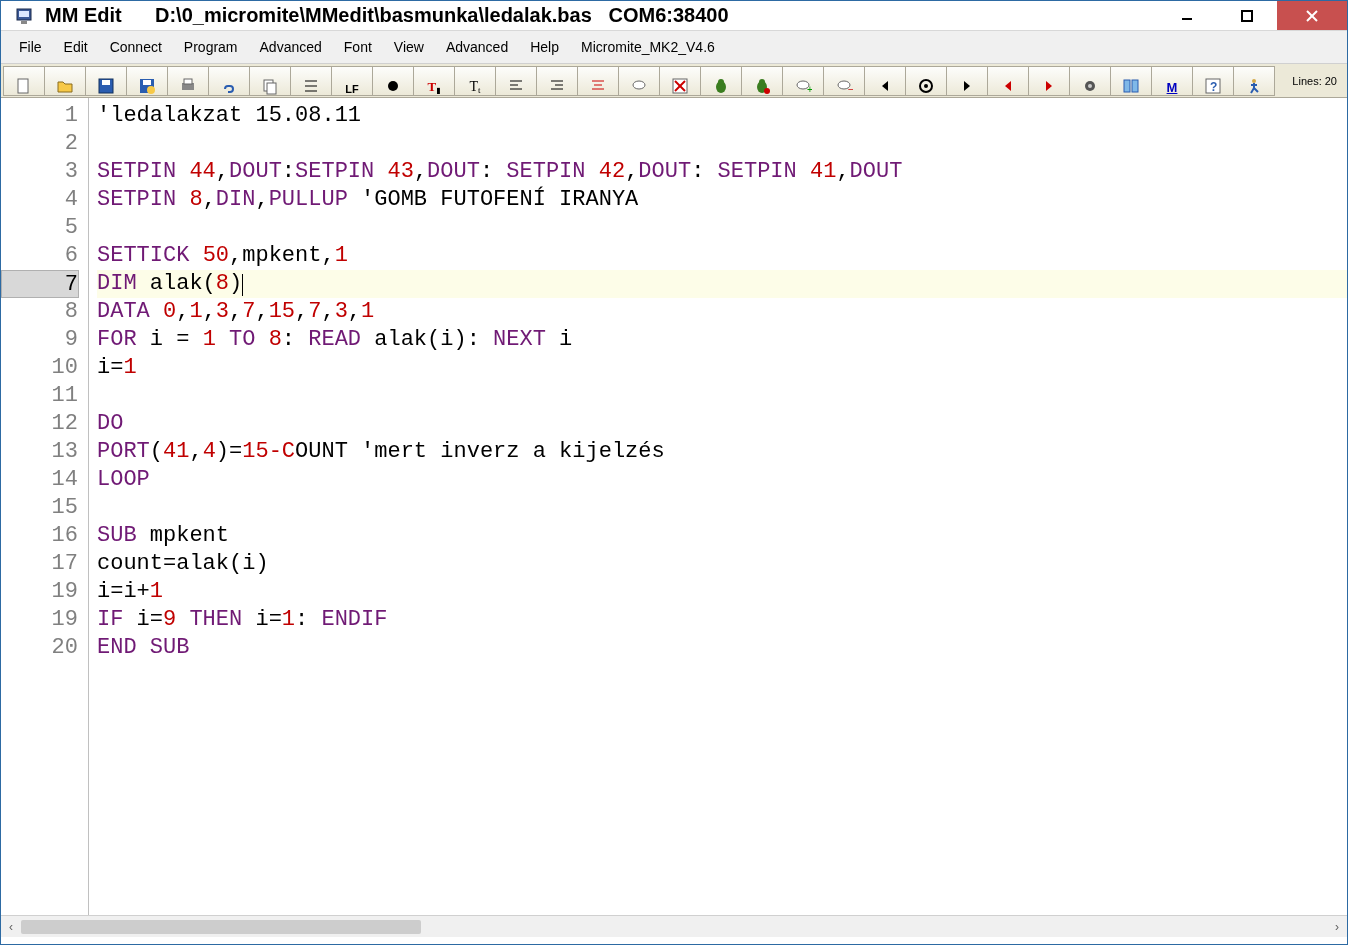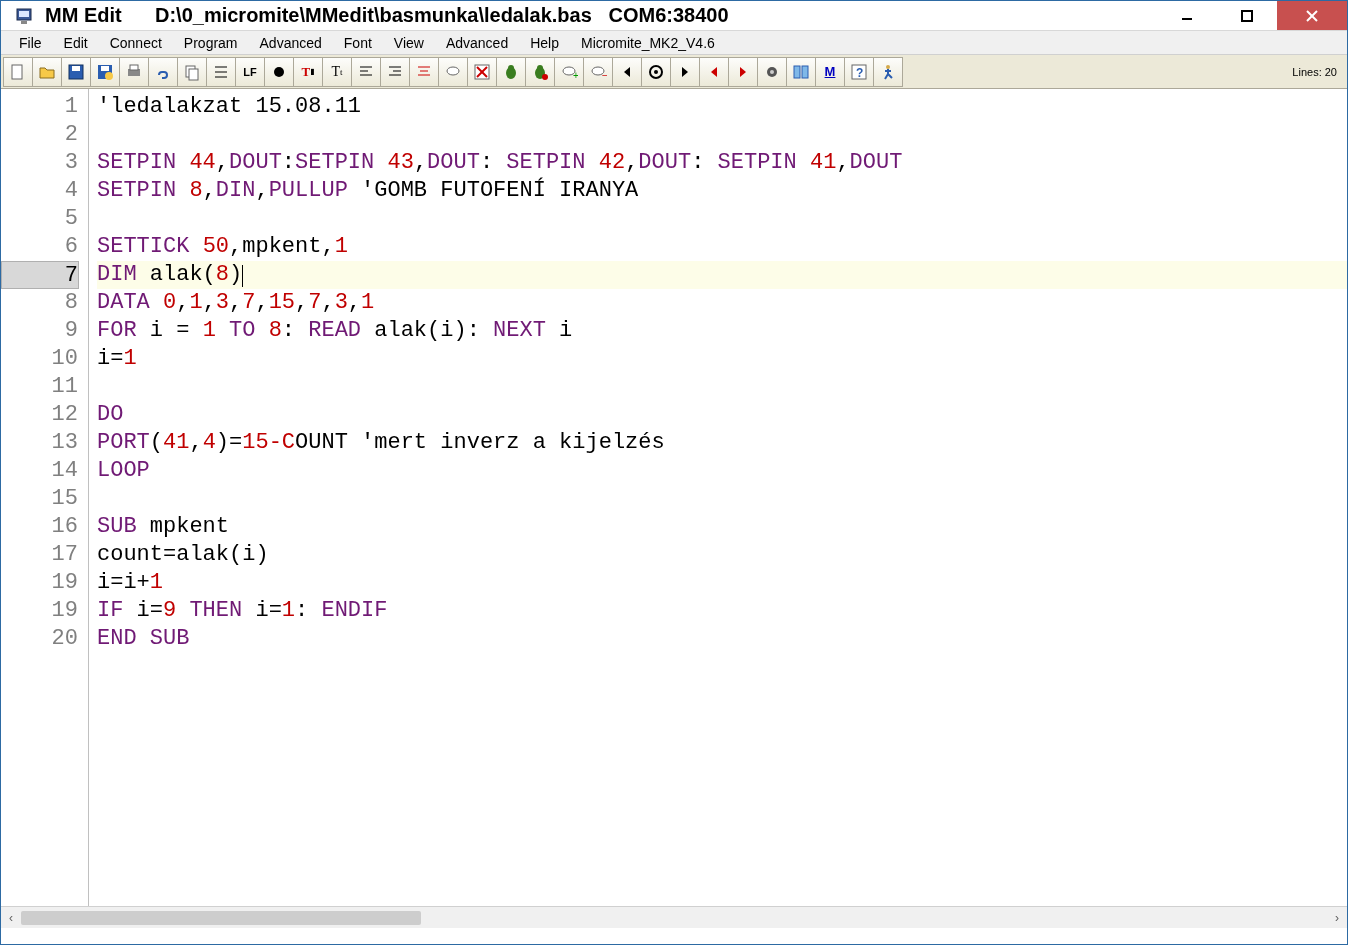--- a/index.html
+++ b/index.html
@@ -35,21 +35,21 @@
     .titlebar .spacer { flex: 1; }
     .win-controls { display: flex; height: 100%; }
     .win-btn {
       width: 60px; height: 100%;
       display: flex; align-items: center; justify-content: center;
       font-size: 16px; color: #333;
     }
     .win-btn.close { background: #c8504f; color: #fff; width: 70px; }
     
     .menubar {
-      height: 24px;
+      height: 33px;
       background: #f0f0f0;
       display: flex;
       align-items: center;
       padding: 6px 8px;
       gap: 2px;
       border-bottom: 1px solid #d0d0d0;
     }
     .menu-item {
       padding: 3px 10px;
       color: #000;
@@ -58,24 +58,24 @@
     
     .toolbar {
       height: 34px;
       background: #ece9d8;
       border-bottom: 1px solid #aca899;
       display: flex;
       align-items: center;
       padding: 0 2px;
     }
     .tool-btn {
-      width: 30px; height: 30px;
+      width: 42px; height: 30px;
       border: 1px solid #aca899;
       background: linear-gradient(#fdfdfb,#ece9d8);
-      display: flex; align-items: center; justify-content: center;
+      display: flex; align-items: flex-end; justify-content: center;
       margin-right: -1px;
       font-size: 14px;
     }
     .tool-btn svg { width: 18px; height: 18px; }
     .toolbar .spacer { flex: 1; }
     .lines-label { font-size: 11px; color:#000; padding-right: 8px; }
     
     .editor-wrap {
       display: flex;
       height: calc(100% - 42px - 28px - 34px - 22px);

